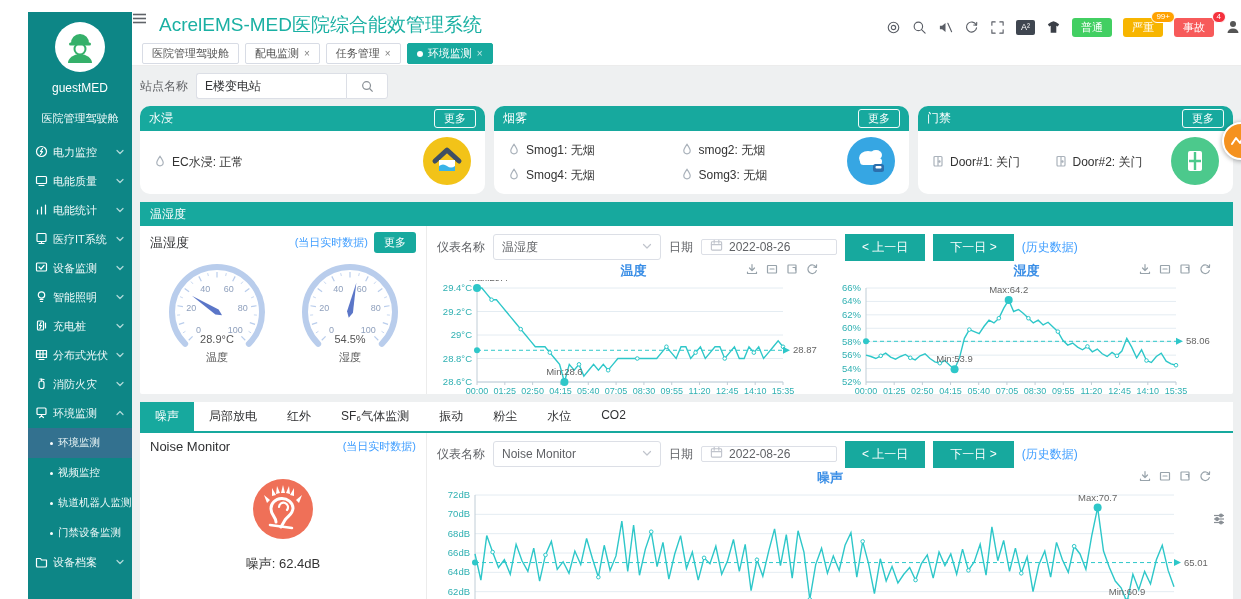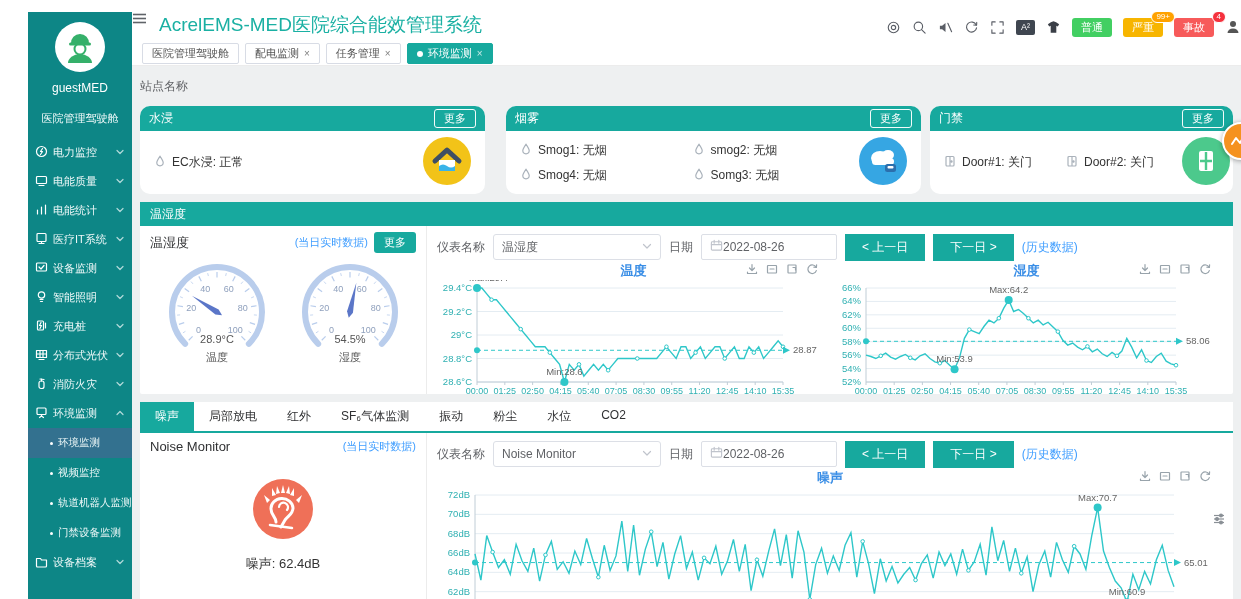--- a/index.html
+++ b/index.html
@@ -62,22 +62,22 @@
   .left-pane{width:287px;flex:none;border-right:1px solid #ececec;padding:6px 10px;overflow:hidden}
   .right-pane{flex:1;min-width:0;padding:6px 10px;position:relative}
   .pane-head{display:flex;align-items:center;gap:6px}
   .pane-title{color:#303133;font-size:13px}
   .realtime{color:#409eff;font-size:11px;margin-left:auto}
   .btn-teal{background:#17a99e;color:#fff;border:none;border-radius:3px;font-size:11px;padding:3px 10px;cursor:pointer;font-family:inherit}
   .gauges{display:flex;justify-content:space-around;margin-top:2px}
   .controls{display:flex;align-items:center;gap:8px;font-size:12px;color:#606266;height:30px;margin-bottom:2px}
   .select-box{width:168px;height:26px;border:1px solid #dcdfe6;border-radius:3px;display:flex;align-items:center;
     justify-content:space-between;padding:0 8px;background:#fff;color:#606266;cursor:pointer}
-  .date-box{width:136px;height:26px;border:1px solid #dcdfe6;border-radius:2px;display:flex;align-items:center;
-    padding:0 8px;background:#fff;color:#606266;cursor:pointer}
+  .date-box{width:136px;height:16px;border:1px solid #dcdfe6;border-radius:2px;display:flex;align-items:center;
+    gap:6px;padding:0 8px;background:#fff;color:#606266;cursor:pointer}
   .nav-btn{background:#17a99e;color:#fff;border:none;border-radius:0;height:27px;padding:0 17px;font-size:12px;cursor:pointer;font-family:inherit}
   .history{color:#409eff;font-size:12px}
   .charts-row{display:flex}
   .chart-block{flex:1;min-width:0;position:relative}
   .chart-title{text-align:center;color:#3a8ee6;font-weight:bold;font-size:13px;height:16px;line-height:14px}
   .toolbox{position:absolute;top:-1px;right:12px;display:flex;gap:8px}
   .chart{height:118px}
   
   .noise-panel .panel-body{height:186px}
   .noise-tabs{display:flex;border-bottom:2px solid #17a99e;background:#fff}
@@ -323,20 +323,29 @@
         <span class="tab active">
           <span class="adot"></span>
           <span>环境监测</span>
           <span class="x">×</span>
         </span>
       </div>
 
     <div class="content">
       <div class="search-row">
         <span>站点名称</span>
+        <span class="search-box">
+          <input value="E楼变电站" style="">
+          <button class="search-btn">
+            <svg width="13" height="13" viewBox="0 0 14 14" fill="none" stroke="#8a9096" stroke-width="1.3">
+                <circle cx="6" cy="6" r="4.2"></circle>
+                <line x1="9.2" y1="9.2" x2="12.5" y2="12.5"></line>
+              </svg>
+          </button>
+        </span>
       </div>
 
       <div class="cards-row" id="cards-row">
           <div class="card" style="width: 345px;">
             <div class="card-header">
               <span>水浸</span>
               <button class="more-btn">更多</button>
             </div>
             <div class="card-body">
               <div class="card-items">
@@ -348,21 +357,21 @@
                 </div>
               </div>
               <span class="big-icon"><svg width="48" height="48" viewBox="0 0 48 48">
                   <circle cx="24" cy="24" r="24" fill="#f2c318"></circle>
                   <path d="M12 24 24 13 36 24" stroke="#3f4f63" stroke-width="5" fill="none" stroke-linecap="round" stroke-linejoin="round"></path>
                   <rect x="16" y="23" width="16" height="11" fill="#fff"></rect>
                   <path d="M16 29 q4 -3 8 0 t8 0 v5 h-16z" fill="#39b3e8"></path>
                 </svg></span>
             </div>
           </div>
-          <div class="card" style="width: 415px; margin-left: 12px;">
+          <div class="card" style="width: 415px;">
             <div class="card-header">
               <span>烟雾</span>
               <button class="more-btn">更多</button>
             </div>
             <div class="card-body">
               <div class="card-items">
                 <div class="card-item">
                   <span><svg width="12" height="12" viewBox="0 0 12 12" fill="none" stroke="#aab2bb" stroke-width="1.2" stroke-linecap="round" stroke-linejoin="round">
                       <path d="M6 1.2 C4.2 3.8 2.8 5.8 2.8 7.6 a3.2 3.2 0 0 0 6.4 0 C9.2 5.8 7.8 3.8 6 1.2z"></path>
                     </svg></span>

